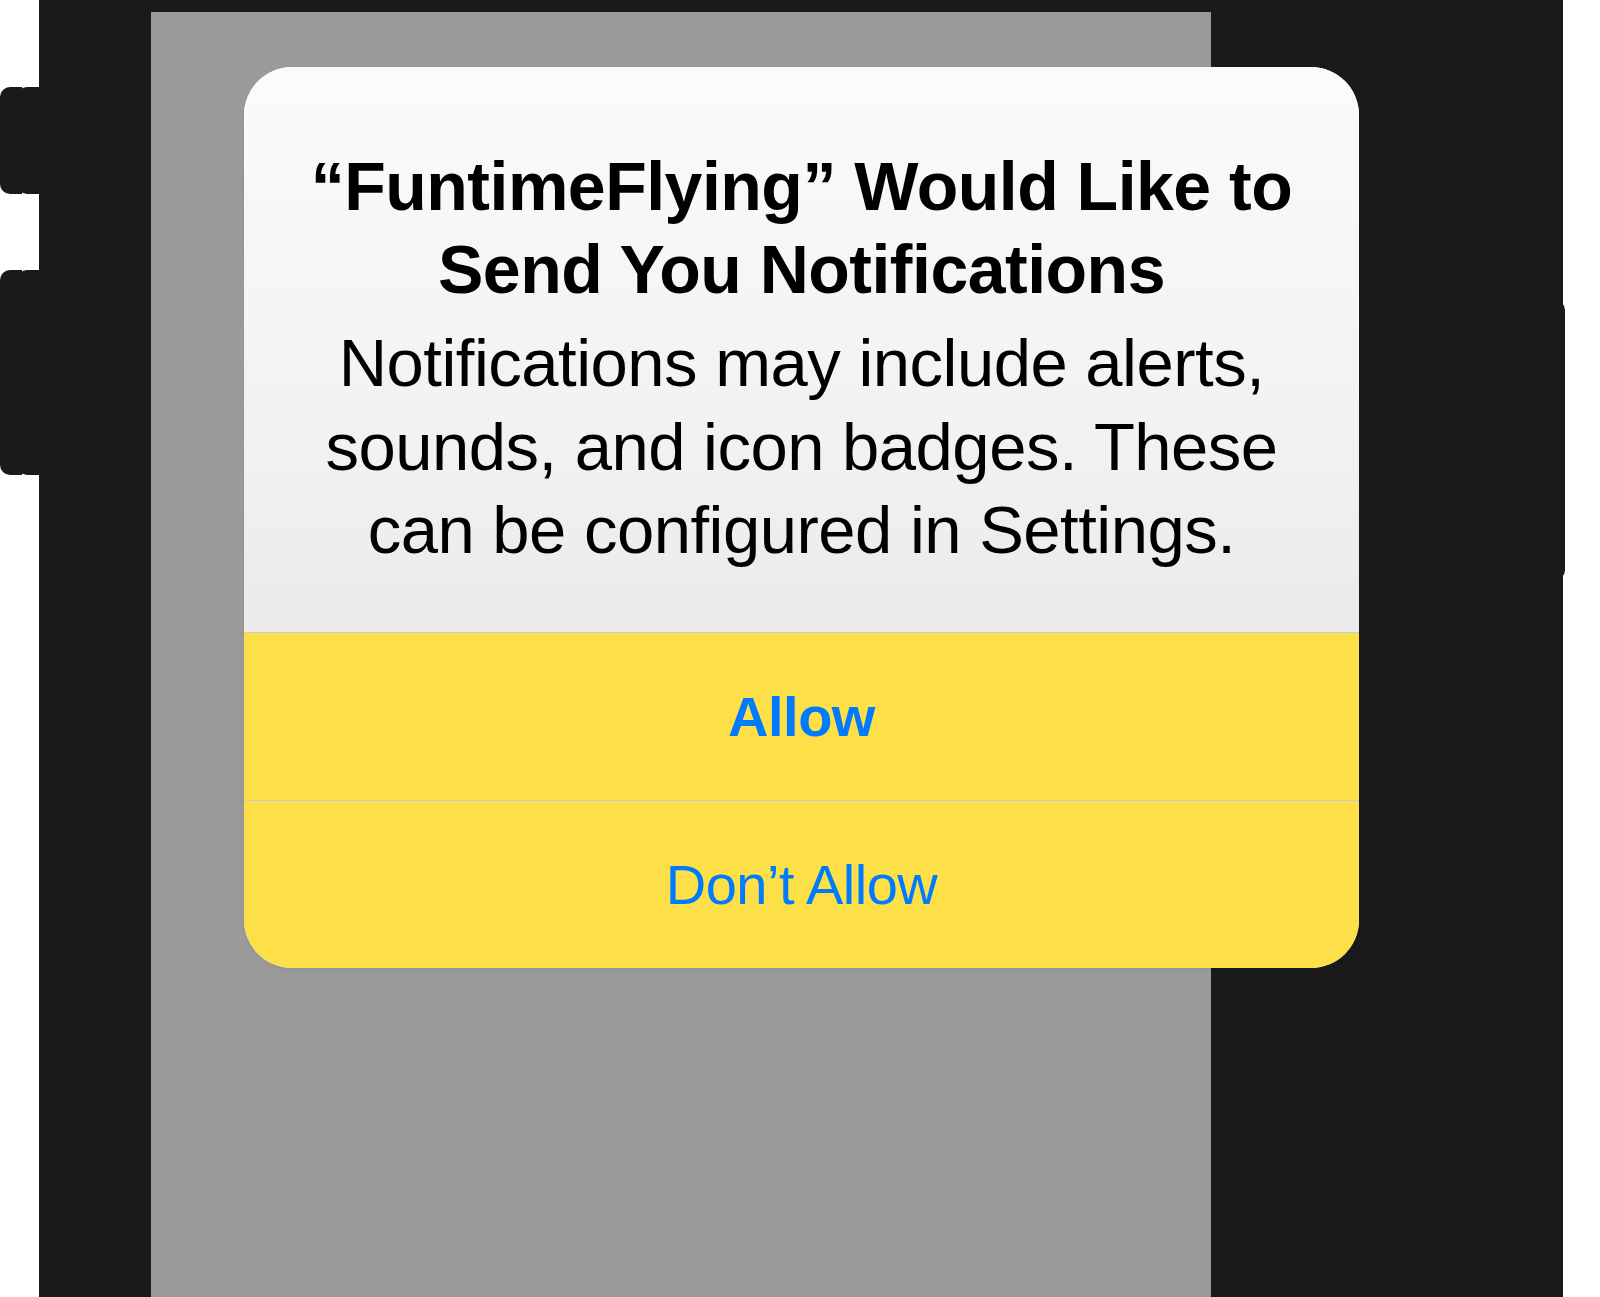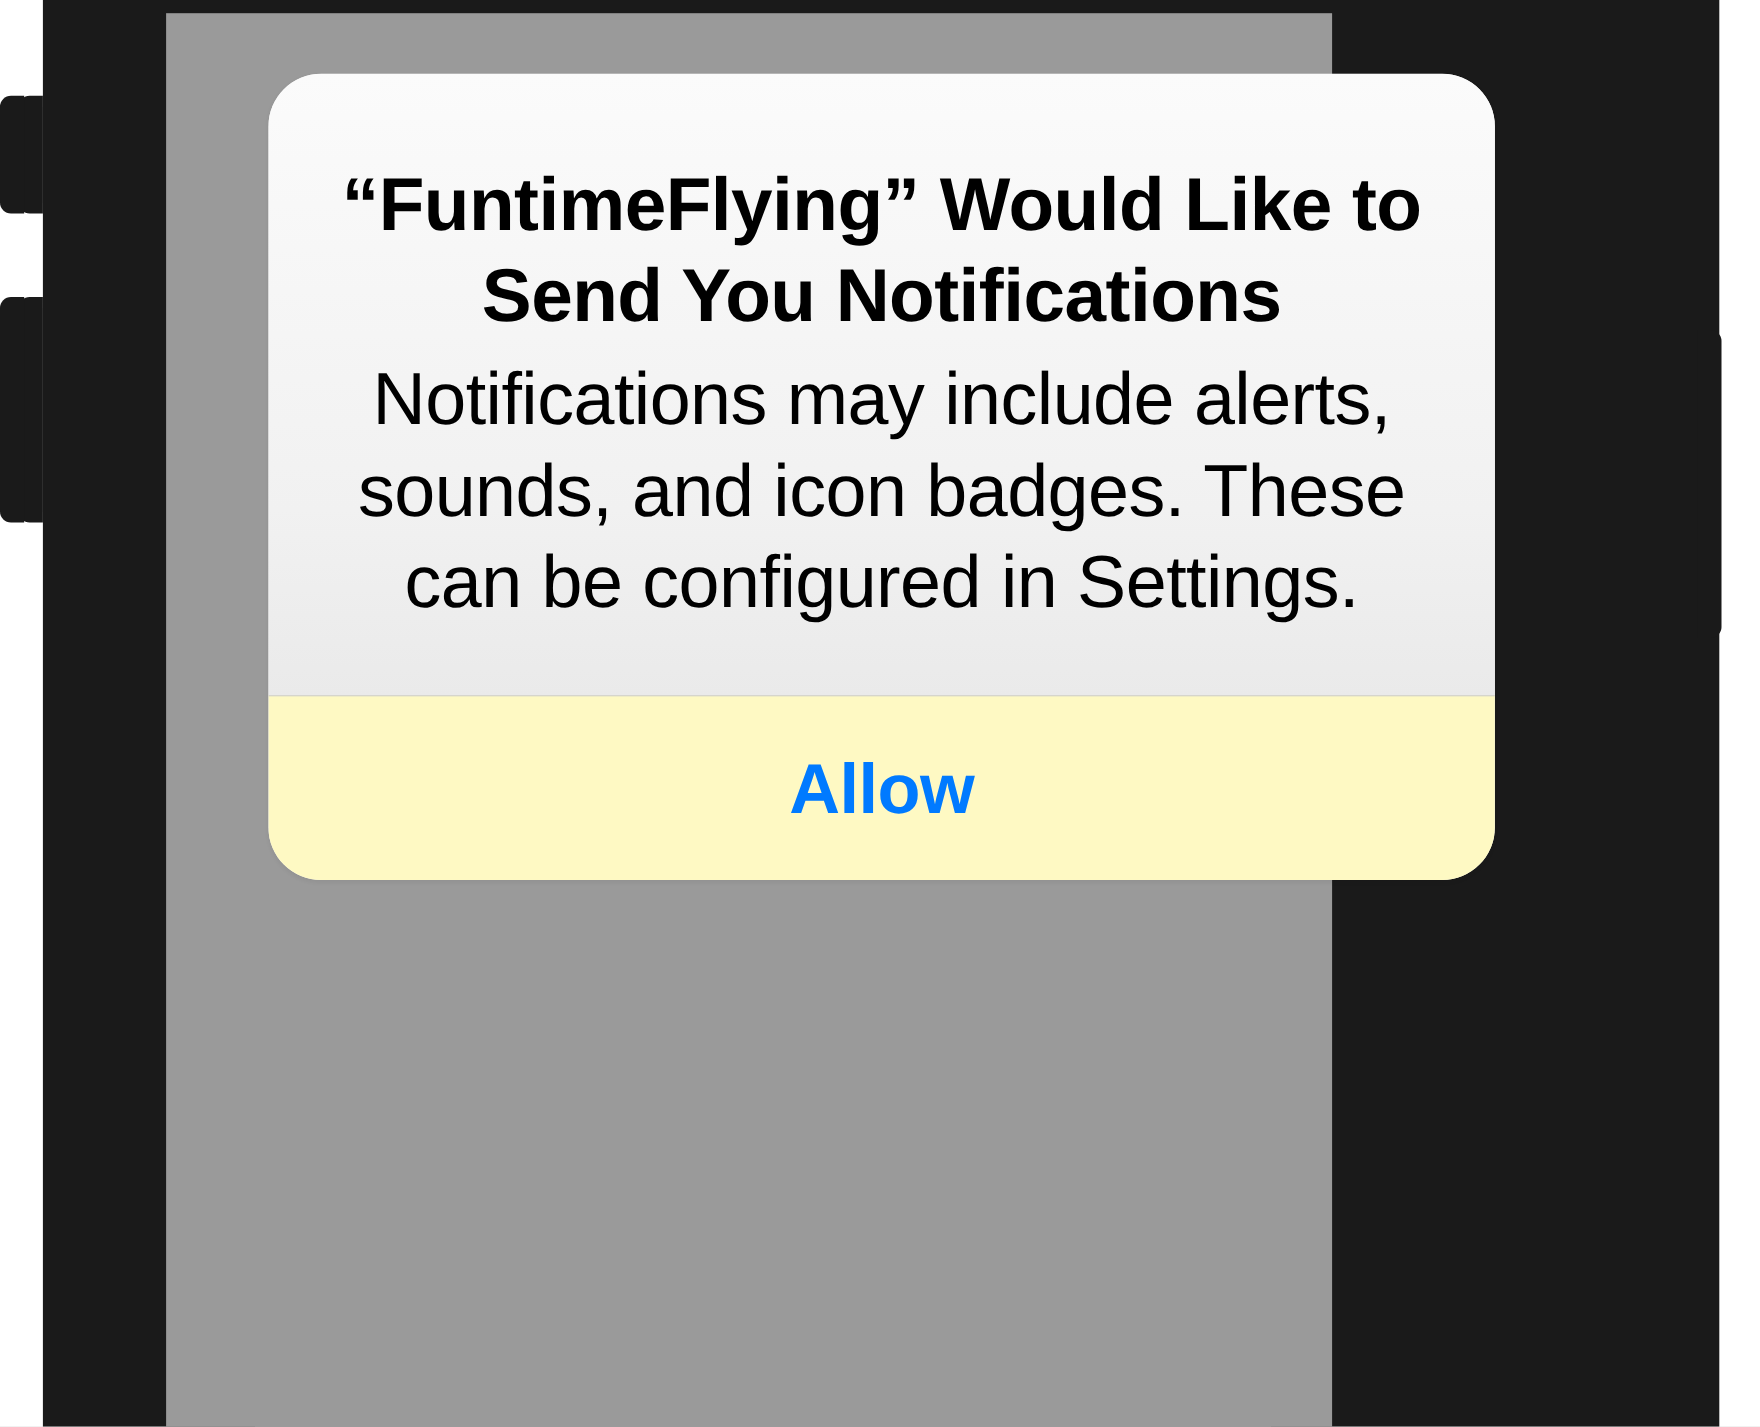--- a/index.html
+++ b/index.html
@@ -116,23 +116,23 @@
     .alert-buttons {
       display: flex;
       flex-direction: column;
     }
     
     .alert-button {
       width: 100%;
       height: 168px;
       border: none;
       border-top: 1.5px solid #cccccc;
-      background: #fef9c3;
+      background: #fde047;
       font-family: inherit;
-      font-size: 64px;
+      font-size: 56px;
       color: #007aff;
       cursor: pointer;
       display: flex;
       align-items: center;
       justify-content: center;
       letter-spacing: -0.5px;
     }
     
     .alert-button.primary {
       font-weight: 600;
@@ -196,17 +196,18 @@
 
     <div class="background-text">D</div>
 
     <div class="alert-dialog">
       <div class="alert-content">
         <div class="alert-title">“FuntimeFlying” Would Like to Send You Notifications</div>
         <div class="alert-message">Notifications may include alerts, sounds, and icon badges. These can be configured in Settings.</div>
       </div>
       <div class="alert-buttons">
         <button class="alert-button primary">Allow</button>
+        <button class="alert-button secondary">Don’t Allow</button>
       </div>
     </div>
 
   </div>
 </div>
 
 </body></html>

